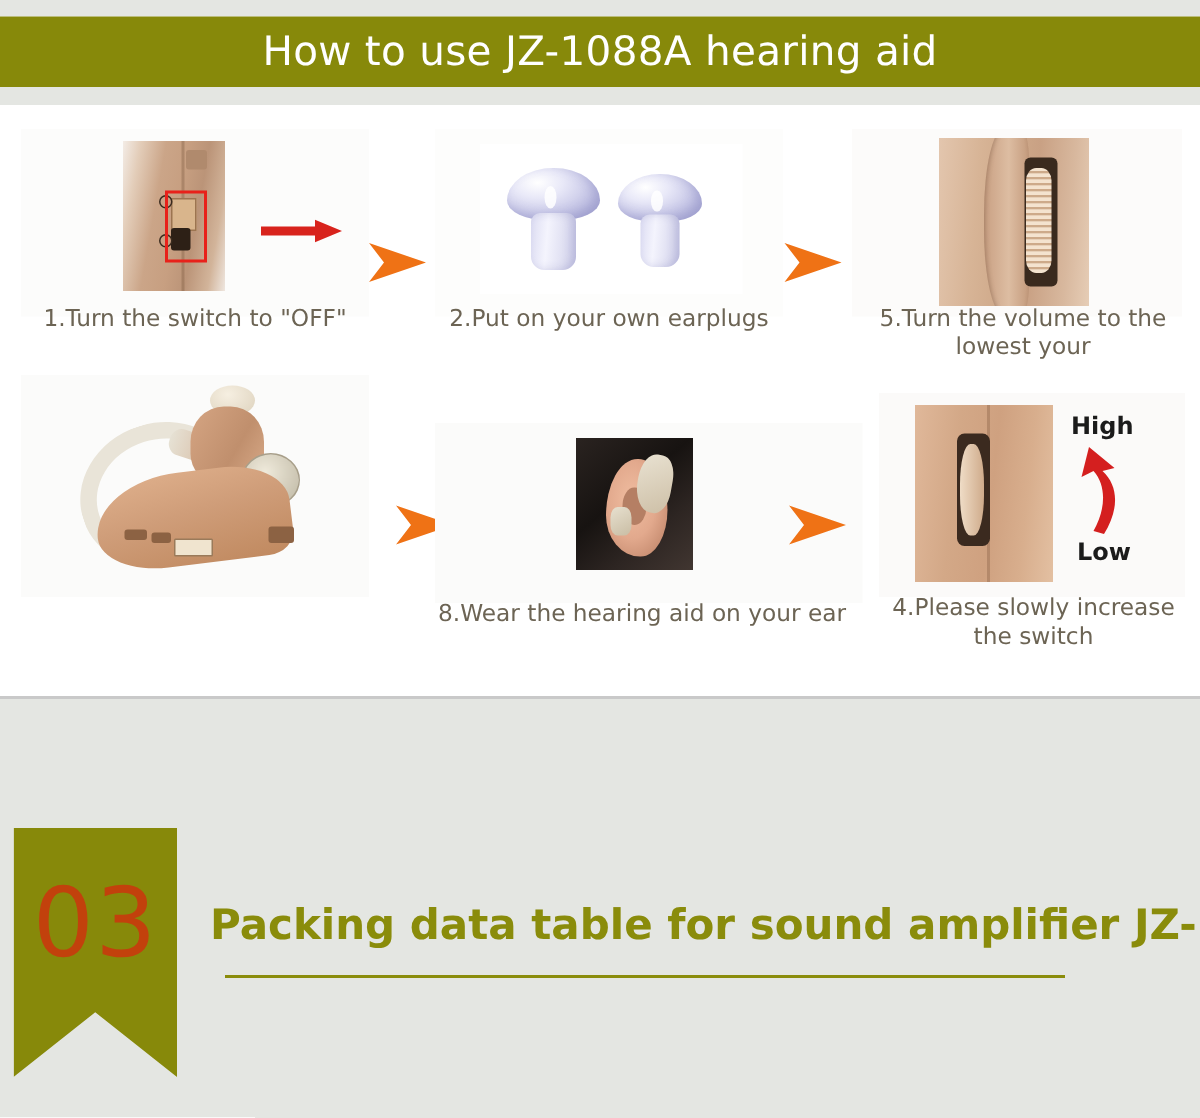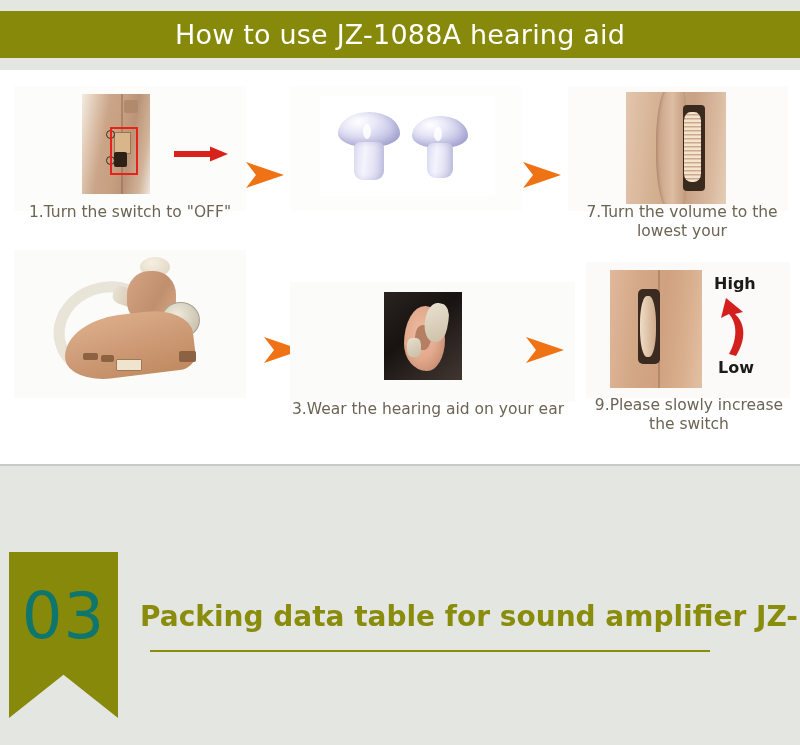--- a/index.html
+++ b/index.html
@@ -133,21 +133,21 @@
   .lower{position:absolute;left:0;top:466px;width:800px;height:279px;background:#e4e6e2;}
 
   .ribbon{position:absolute;left:9px;top:552px;width:109px;height:166px;}
   .ribbon-shape{
     position:absolute;left:0;top:0;width:100%;height:100%;background:#87890a;
     clip-path:polygon(0 0,100% 0,100% 100%,50% 74%,0 100%);
   }
   .ribbon-num{
     position:absolute;left:0;top:0;width:100%;height:128px;
     display:flex;align-items:center;justify-content:center;
-    color:#0f766e;font-size:64px;font-weight:400;letter-spacing:1px;
+    color:#c2410c;font-size:64px;font-weight:400;letter-spacing:1px;
     font-family:"DejaVu Sans","Liberation Sans",sans-serif;
   }
   .sec-title{
     position:absolute;left:140px;top:600px;
     color:#8a8c0b;font-size:28px;font-weight:700;white-space:nowrap;
     font-family:"DejaVu Sans","Liberation Sans",sans-serif;
   }
   .sec-rule{position:absolute;left:150px;top:650px;width:560px;height:2px;background:#8a8c0b;}
 </style>
 </head>
@@ -195,37 +195,38 @@
             <div class="stem"></div>
             <div class="gloss"></div>
         </div>
         <div class="plug" style="left:92px;top:20px;width:56px;height:62px;">
           <div class="cap-top"></div>
             <div class="stem"></div>
             <div class="gloss"></div>
         </div>
       </div>
     </div>
+    <div class="cap" style="left:282px;top:133px;width:248px;">2.Put on your own earplugs</div>
 
     <div class="arrow" style="left:521px;top:90px;">
       <svg viewBox="0 0 42 30">
           <path d="M2 2 L40 15 L2 28 L12 15 Z" fill="#ef7215"></path>
         </svg>
     </div>
 
     <div class="panel" style="left:568px;top:16px;width:220px;height:125px;background:#fcfbfa;">
       <div class="photo" style="left:58px;top:6px;width:100px;height:112px;">
         <div class="s3-body"></div>
         <div class="s3-curve"></div>
         <div class="s3-slot"></div>
         <div class="s3-wheel"></div>
       </div>
     </div>
     <div class="cap" style="left:568px;top:133px;width:228px;">
-      <div>7.Turn the volume to the</div>
+      <div>5.Turn the volume to the</div>
       <div>lowest your</div>
     </div>
 
     <div class="panel" style="left:14px;top:180px;width:232px;height:148px;background:#fbfbfa;">
       <div class="photo" style="left:24px;top:4px;width:186px;height:142px;">
         <div class="s4-hook"></div>
         <div class="s4-tube"></div>
         <div class="s4-dome"></div>
         <div class="s4-ear"></div>
         <div class="s4-batt"></div>
@@ -245,21 +246,21 @@
 
     <div class="panel" style="left:290px;top:212px;width:285px;height:120px;background:#fbfbfa;">
       <div class="photo" style="left:94px;top:10px;width:78px;height:88px;">
         <div class="s5-hair"></div>
         <div class="s5-ear"></div>
         <div class="s5-canal"></div>
         <div class="s5-dev"></div>
         <div class="s5-mold"></div>
       </div>
     </div>
-    <div class="cap" style="left:278px;top:330px;width:300px;">3.Wear the hearing aid on your ear</div>
+    <div class="cap" style="left:278px;top:330px;width:300px;">8.Wear the hearing aid on your ear</div>
 
     <div class="arrow" style="left:524px;top:265px;">
       <svg viewBox="0 0 42 30">
           <path d="M2 2 L40 15 L2 28 L12 15 Z" fill="#ef7215"></path>
         </svg>
     </div>
 
     <div class="panel" style="left:586px;top:192px;width:204px;height:136px;background:#fbfaf9;text-align:right;">
       <div class="photo" style="left:24px;top:8px;width:92px;height:118px;">
         <div class="s6-body"></div>
@@ -267,21 +268,21 @@
         <div class="s6-slot"></div>
         <div class="s6-wheel"></div>
       </div>
       <div class="hl-label" style="left:128px;top:12px;">High</div>
       <svg class="red-arrow" style="left:126px;top:34px;width:42px;height:62px;" viewBox="0 0 42 62">
         <path d="M24 60 C34 44 34 28 23 18 L31 16 L14 2 L9 22 L17 18 C26 28 25 44 17 58 Z" fill="#d41f1f"></path>
       </svg>
       <div class="hl-label" style="left:132px;top:96px;">Low</div>
     </div>
     <div class="cap" style="left:580px;top:326px;width:218px;">
-      <div>9.Please slowly increase</div>
+      <div>4.Please slowly increase</div>
       <div>the switch</div>
     </div>
 
   </div>
 
   <div class="sep"></div>
   <div class="lower"></div>
 
   <div class="ribbon">
     <div class="ribbon-shape"></div>

